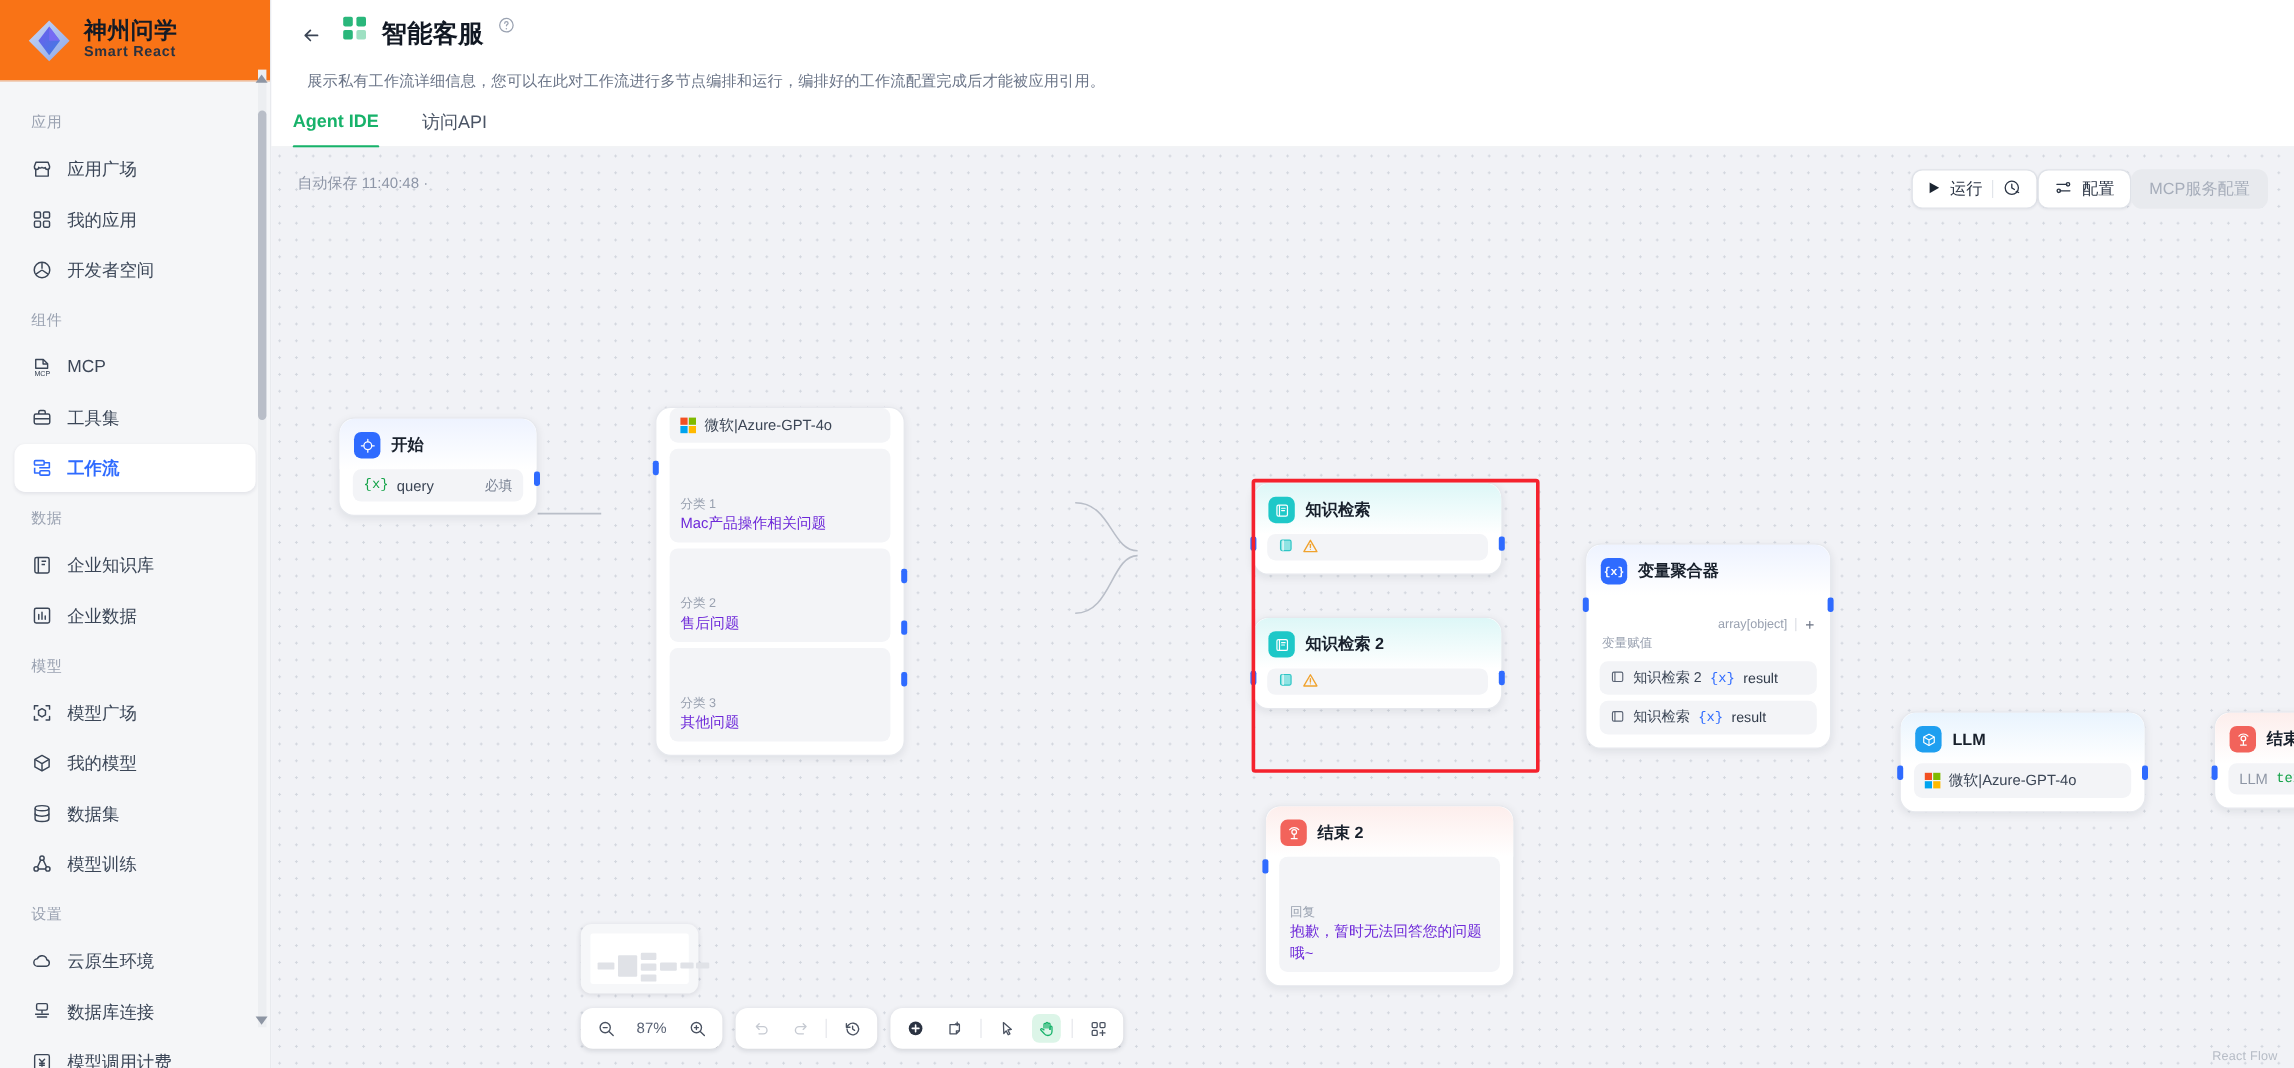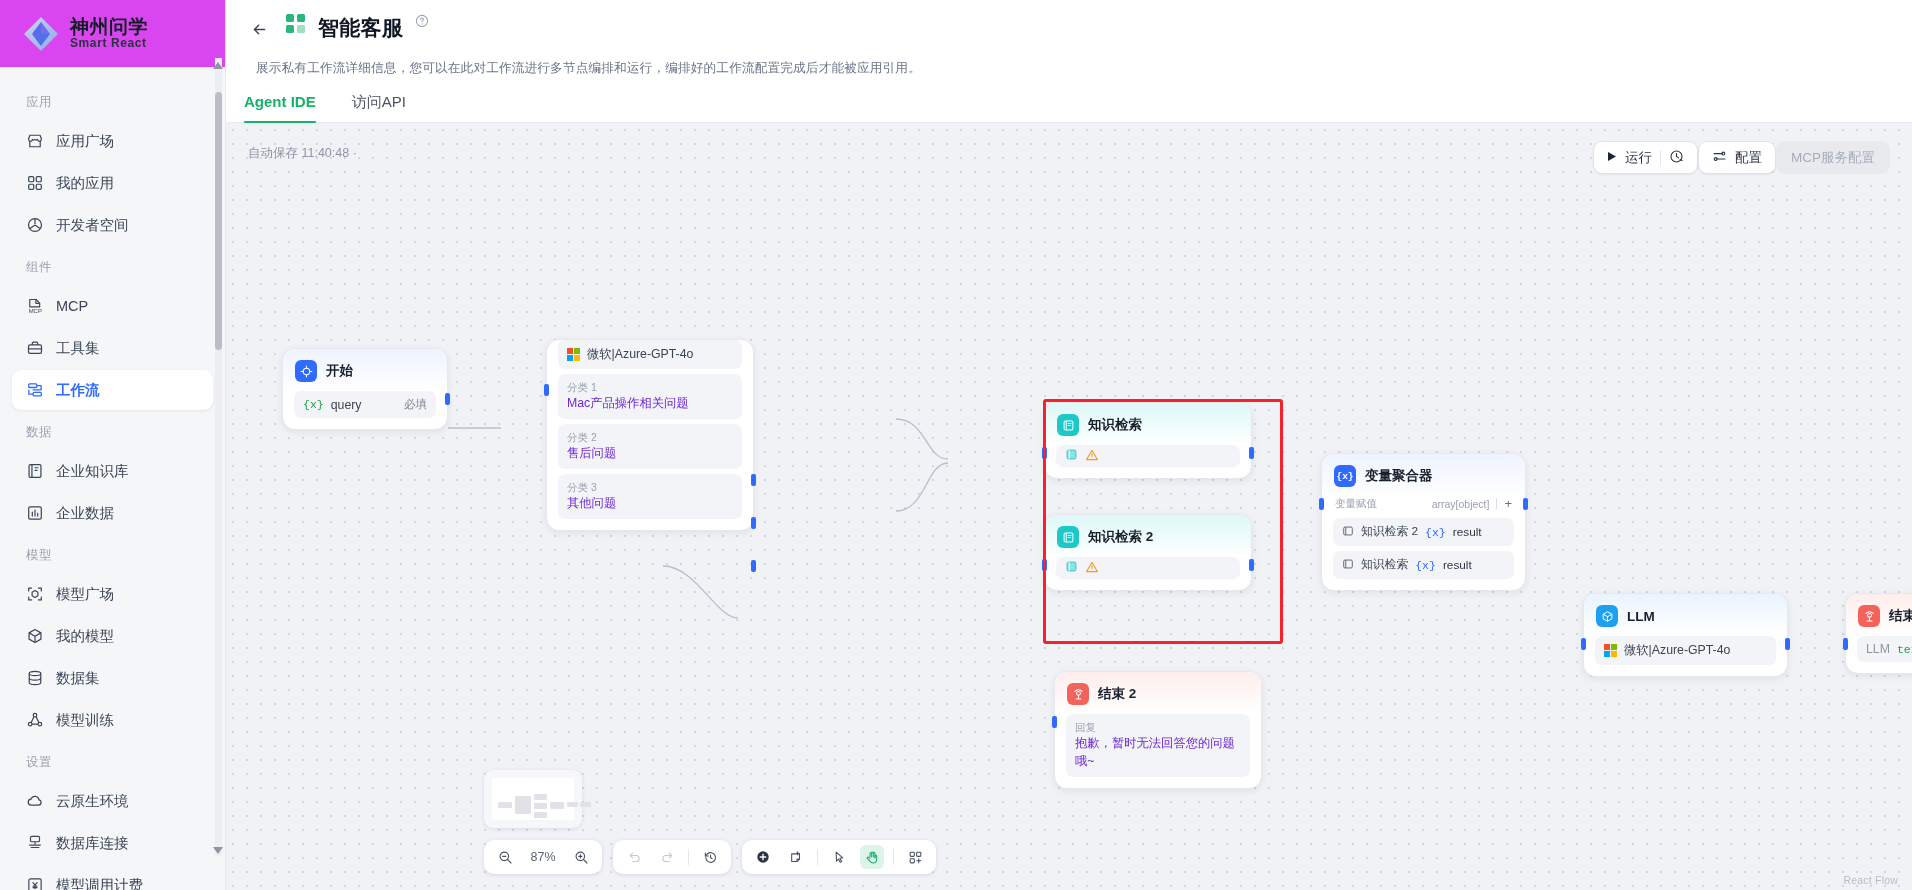--- a/index.html
+++ b/index.html
@@ -17,21 +17,21 @@
     width: 226px; height: 890px;
     background: #f5f6f8;
     border-right: 1px solid #e8eaee;
     display: flex; flex-direction: column;
     position: relative; flex: none;
   }
   .brand {
     height: 68px; display: flex; align-items: center;
     padding-left: 22px; gap: 10px;
     border-bottom: 1px solid #ebedf1;
-    background: #d946ef;
+    background: #f97316;
   }
   .brand-logo { width: 38px; height: 38px; flex: none; position: relative; }
   .brand-text { display: flex; flex-direction: column; line-height: 1.05; }
   .brand-cn { font-size: 19px; font-weight: 700; color: #141b26; letter-spacing: .5px; }
   .brand-en { font-size: 12px; font-weight: 600; color: #2a3240; letter-spacing: .6px; }
 
   .nav-scroll {
     flex: 1; overflow: hidden; position: relative;
     padding-top: 14px;
   }
@@ -134,21 +134,21 @@
   .node-ic {
     width: 22px; height: 22px; border-radius: 6px; flex: none;
     display: flex; align-items: center; justify-content: center; color: #fff;
   }
   .node-title { font-size: 13.5px; font-weight: 700; color: #18202c; }
   .node-body { padding: 0 11px 11px 11px; display: flex; flex-direction: column; gap: 5px; }
   .row-box {
     background: #f3f4f7; border-radius: 7px; padding: 6px 9px;
     font-size: 12.3px; color: #3b4555; display: flex; align-items: center; gap: 7px;
   }
-  .row-label { font-size: 10.5px; color: #99a1b0; line-height: 1.45; }
+  .row-label { font-size: 10.5px; color: #99a1b0; line-height: 1.45; margin-top: 33px; }
   .row-val { font-size: 12.3px; color: #6d28d9; line-height: 1.45; }
   .req { margin-left: auto; font-size: 11.5px; color: #7b8495; }
   .ms-logo { width: 13px; height: 13px; position: relative; flex: none; }
   .ms-logo i { position: absolute; width: 6px; height: 6px; display:block; }
   .ms-logo i:nth-child(1){left:0;top:0;background:#f25022;}
   .ms-logo i:nth-child(2){left:7px;top:0;background:#7fba00;}
   .ms-logo i:nth-child(3){left:0;top:7px;background:#00a4ef;}
   .ms-logo i:nth-child(4){left:7px;top:7px;background:#ffb900;}
   .var-tag { color: #16a34a; font-size: 11.5px; font-family: "Liberation Mono", monospace; }
   .handle {

